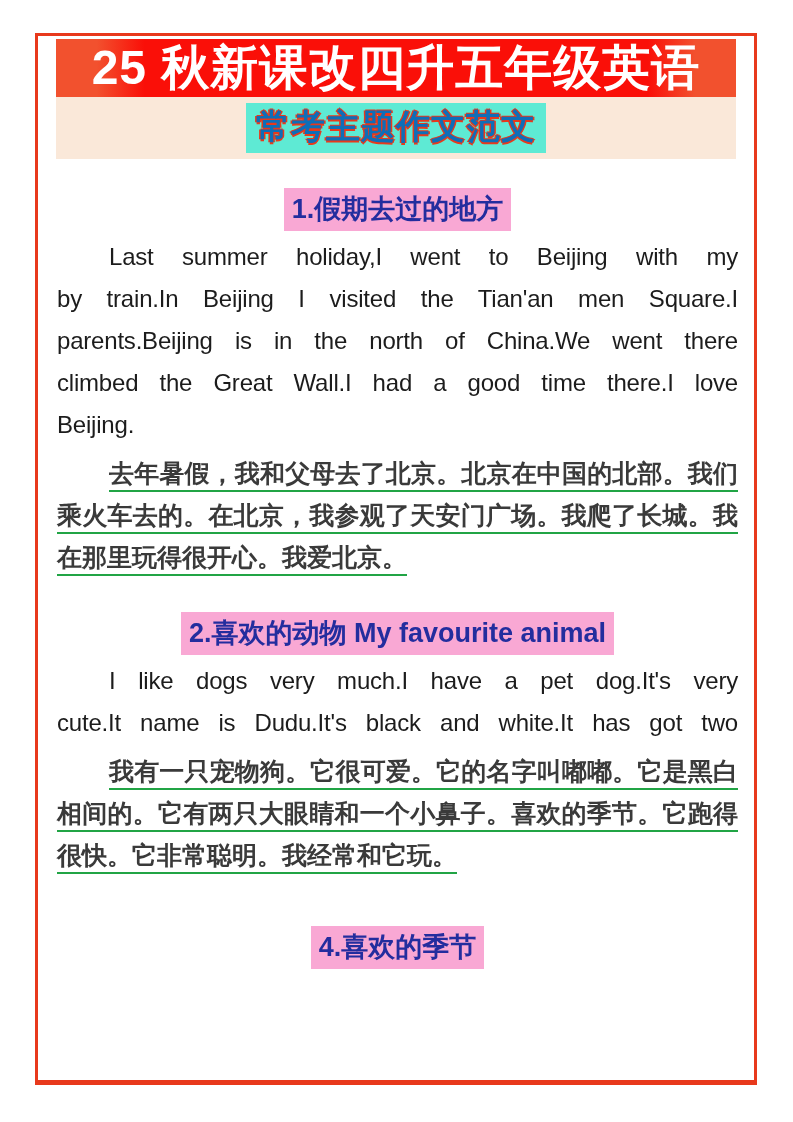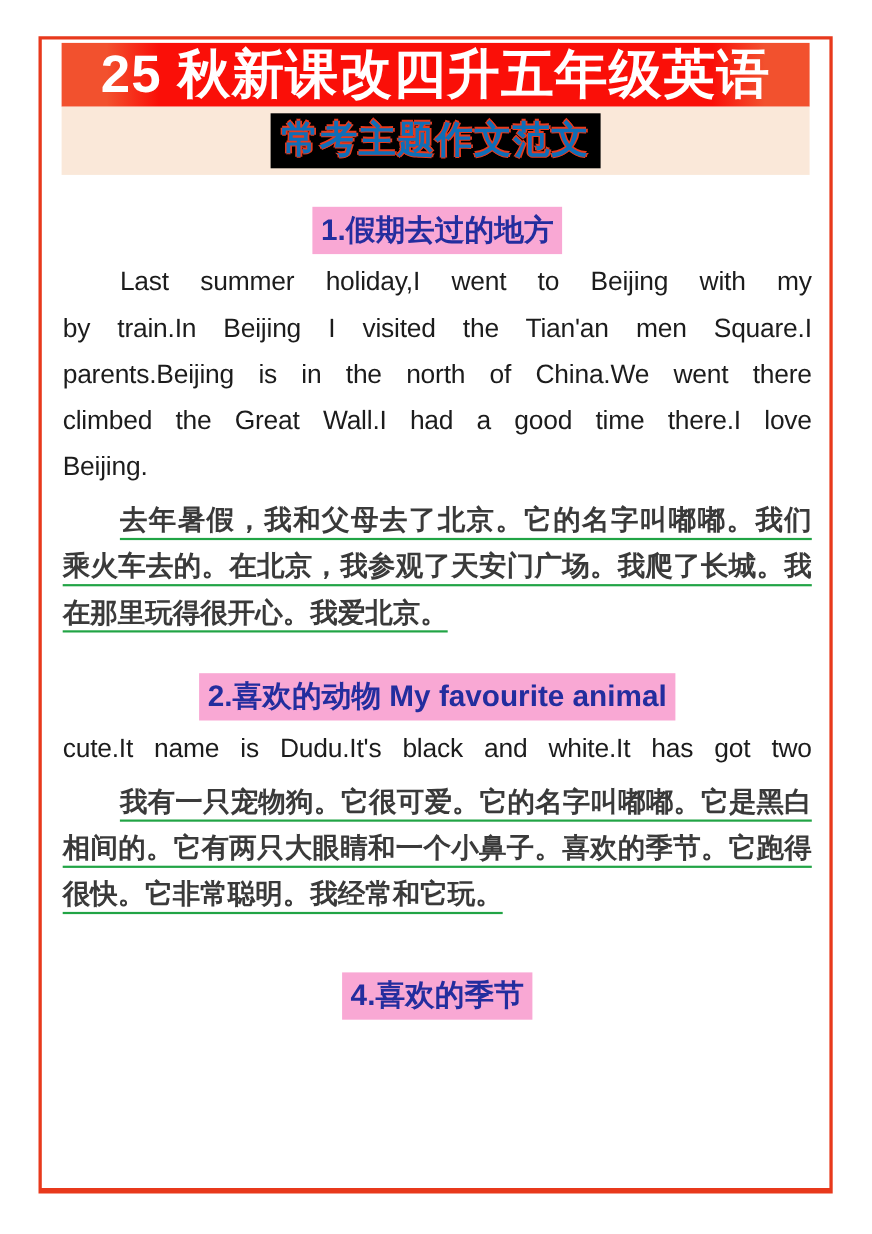--- a/index.html
+++ b/index.html
@@ -28,21 +28,21 @@
     color:#ffffff; font-size:48px; font-weight:bold;
     letter-spacing:1px; white-space:nowrap;
   }
   .subtitle-strip {
     margin:0 auto;
     width:680px; height:62px;
     background:#fae8d9;
     display:flex; align-items:center; justify-content:center;
   }
   .subtitle {
-    background:#000000;
+    background:#5eead4;
     color:#0e6eb8;
     font-size:34px; font-weight:bold;
     padding:1px 10px 3px 10px;
     letter-spacing:1px;
     text-shadow:-1.5px 0 #e8391c, 1.5px 0 #e8391c, 0 -1.5px #e8391c, 0 1.5px #e8391c;
     white-space:nowrap;
   }
   .content { padding:0 16px 0 19px; }
   .heading-row { text-align:center; }
   .hr1 { margin-top:29px; }
@@ -102,29 +102,30 @@
         <span class="heading">1.假期去过的地方</span>
       </div>
       <div class="para">
         <div class="eline first">Last summer holiday,I went to Beijing with my</div>
         <div class="eline">by train.In Beijing I visited the Tian'an men Square.I</div>
         <div class="eline">parents.Beijing is in the north of China.We went there</div>
         <div class="eline">climbed the Great Wall.I had a good time there.I love</div>
         <div class="eline last">Beijing.</div>
       </div>
       <div class="para cn-para">
-        <div class="cline first"><span class="u">去年暑假，我和父母去了北京。它的名字叫嘟嘟。我们</span></div>
+        <div class="cline first"><span class="u">去年暑假，我和父母去了北京。北京在中国的北部。我们</span></div>
         <div class="cline"><span class="u">乘火车去的。在北京，我参观了天安门广场。我爬了长城。我</span></div>
         <div class="cline last"><span class="u">在那里玩得很开心。我爱北京。</span></div>
       </div>
 
       <div class="heading-row hr2">
         <span class="heading">2.喜欢的动物 My favourite animal</span>
       </div>
       <div class="para">
+        <div class="eline first">I like dogs very much.I have a pet dog.It's very</div>
         <div class="eline">cute.It name is Dudu.It's black and white.It has got two</div>
       </div>
       <div class="para cn-para">
         <div class="cline first"><span class="u">我有一只宠物狗。它很可爱。它的名字叫嘟嘟。它是黑白</span></div>
         <div class="cline"><span class="u">相间的。它有两只大眼睛和一个小鼻子。喜欢的季节。它跑得</span></div>
         <div class="cline last"><span class="u">很快。它非常聪明。我经常和它玩。</span></div>
       </div>
 
       <div class="heading-row hr3">
         <span class="heading">4.喜欢的季节</span>

